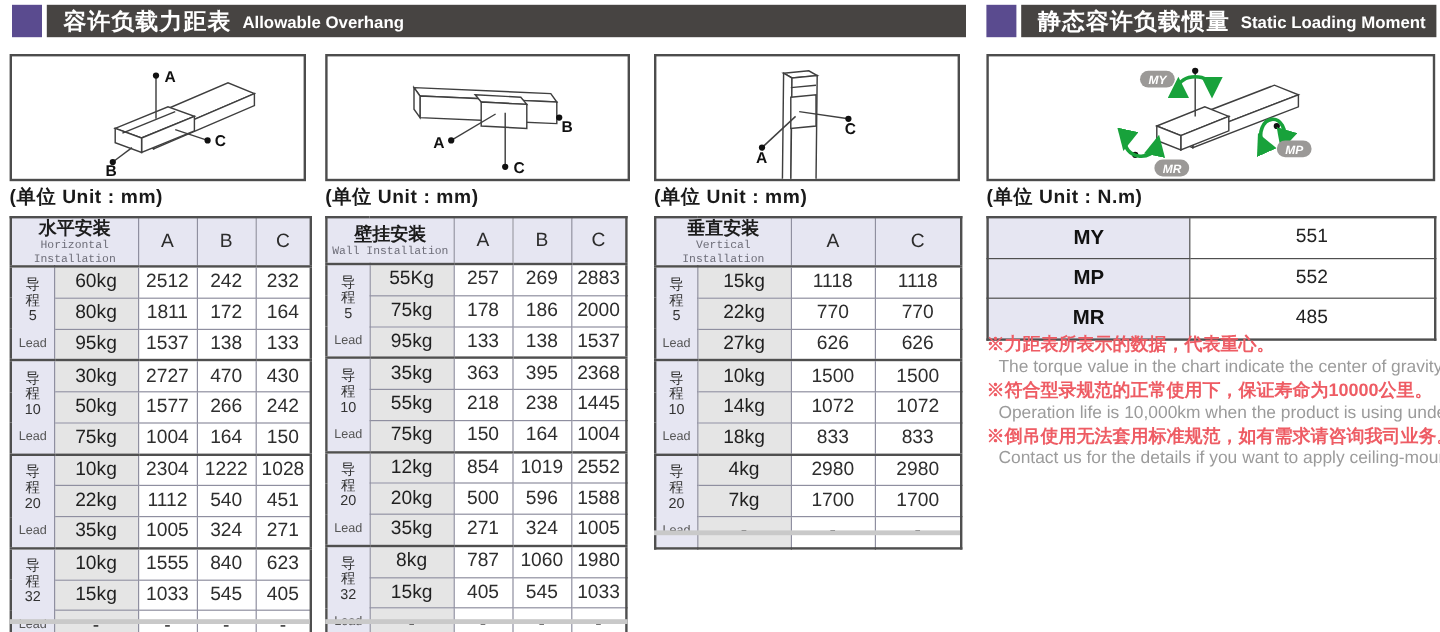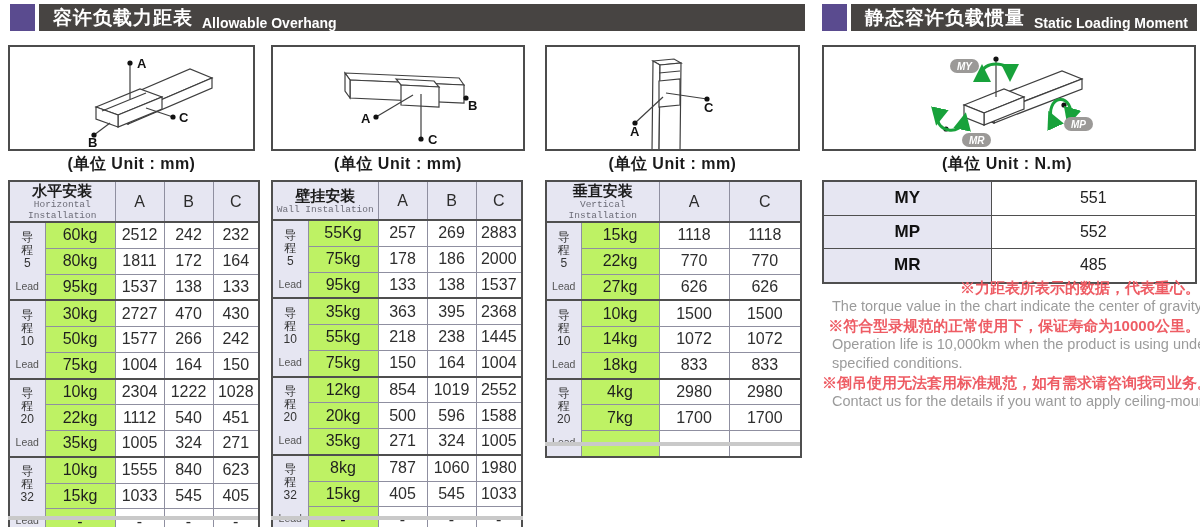--- a/index.html
+++ b/index.html
@@ -3,21 +3,21 @@
 <meta charset="utf-8">
 <style>
   html,body{margin:0;padding:0;background:#fff;}
   .canvas{position:relative;width:1200px;height:527px;background:#fff;overflow:hidden;
           font-family:"Liberation Sans",sans-serif;color:#222;}
 
   
   .hdrbar{position:absolute;height:27px;top:4px;}
   .hdrbar .sq{position:absolute;left:0;top:0;width:25px;height:27px;background:#5a4b8f;}
   .hdrbar .bar{position:absolute;left:29px;right:0;top:0;bottom:0;background:#474442;
-               display:flex;align-items:flex-end;padding-left:14px;gap:9px;box-sizing:border-box;}
+               display:flex;align-items:center;padding-left:14px;gap:9px;box-sizing:border-box;}
   .hdrbar .zh{color:#fff;font-size:19px;font-weight:bold;letter-spacing:1px;white-space:nowrap;}
   .hdrbar .en{color:#fff;font-size:14px;font-weight:bold;white-space:nowrap;}
   #bar-left{left:10px;width:795px;}
   #bar-right{left:822px;width:375px;}
 
   
   .diagbox{position:absolute;top:45px;height:106px;background:#fff;border:2px solid #4c4c4c;box-sizing:border-box;}
   #diag1{left:8px;width:247px;}
   #diag2{left:271px;width:254px;}
   #diag3{left:545px;width:255px;}
@@ -25,59 +25,59 @@
   .diagbox svg{display:block;width:100%;height:100%;}
   .ln{stroke:#3f3f3f;stroke-width:1.2;fill:none;}
   .face{stroke:#3f3f3f;stroke-width:1.2;fill:#fff;}
   .dot{fill:#111;}
   .ptlabel{font-size:13px;font-weight:bold;fill:#111;}
   .green{stroke:#18a23b;stroke-width:3;fill:none;}
   .badge{fill:#9b9997;}
   .badge-t{fill:#fff;font-size:10px;font-weight:bold;font-style:italic;}
 
   
-  .unit{position:absolute;top:154px;font-size:16px;font-weight:bold;color:#1a1a1a;text-align:center;letter-spacing:.5px;}
+  .unit{position:absolute;top:154px;font-size:16px;font-weight:bold;color:#1a1a1a;text-align:left;letter-spacing:.5px;}
   #unit1{left:8px;width:247px;}
   #unit2{left:271px;width:254px;}
   #unit3{left:545px;width:255px;}
   #unit4{left:822px;width:370px;}
 
   
   .spec{position:absolute;top:180px;border-collapse:collapse;table-layout:fixed;
         border:2px solid #4f4f4f;background:#fff;}
   #table1{left:8px;}
   #table2{left:271px;}
   #table3{left:545px;}
   .spec th,.spec td{border:1px solid #8f8fa0;padding:0;text-align:center;vertical-align:middle;overflow:hidden;}
   .spec thead th{background:#e6e6f2;height:37px;border-bottom:2px solid #4f4f4f;}
   .spec .t-zh{font-size:15px;font-weight:bold;color:#1c1c1c;line-height:17px;}
   .spec .t-en{font-size:9.5px;font-weight:normal;color:#6d6d78;line-height:11px;font-family:Liberation Mono, monospace;}
   .spec th.colh{font-size:16px;font-weight:normal;color:#2c2c2c;}
   .spec td{height:24.75px;font-size:16px;color:#2e2e2e;}
-  .spec td.wt{background:#bef264;color:#1f1f1f;}
+  .spec td.wt{background:#e5e5e5;color:#1f1f1f;}
   .spec td.val{background:#fff;}
   .spec td.lead{background:#e6e6f2;padding:1px 0;}
   .lead-zh{font-size:12px;line-height:13px;color:#333;}
   .lead-en{font-size:10.5px;line-height:11px;color:#555;margin-top:11px;}
   .spec tr.grp td{border-top:2px solid #4f4f4f;}
   .tshadow{position:absolute;height:4px;background:#c9c9c9;}
   #sh1{left:8px;top:516px;width:250px;}
   #sh2{left:271px;top:516px;width:252px;}
   #sh3{left:545px;top:442px;width:255px;}
 
   
   #mtable{position:absolute;left:822px;top:180px;border-collapse:collapse;table-layout:fixed;
           border:2px solid #4f4f4f;background:#fff;}
   #mtable td{border:1px solid #4f4f4f;height:30.5px;text-align:center;vertical-align:middle;}
   #mtable td.m-label{background:#e6e6f2;font-size:17px;font-weight:bold;color:#111;}
   #mtable td.m-val{font-size:16px;color:#222;}
 
   
   #notes{position:absolute;left:822px;top:278px;width:378px;}
-  .note-zh{font-size:15px;font-weight:bold;color:#ee5c64;line-height:19px;white-space:nowrap;text-align:right;}
+  .note-zh{font-size:15px;font-weight:bold;color:#ee5c64;line-height:19px;white-space:nowrap;}
   .note-en{font-size:14.5px;color:#9b9b9b;line-height:19px;padding-left:10px;white-space:nowrap;}
 </style>
 </head>
 <body>
 
 <div class="canvas">
 
   <div class="hdrbar" id="bar-left">
     <div class="sq"></div>
     <div class="bar">
@@ -527,18 +527,17 @@
         <td class="m-val">485</td>
       </tr>
     </tbody>
   </table>
 
   <div id="notes">
       <div class="note-zh">※力距表所表示的数据，代表重心。</div>
       <div class="note-en">The torque value in the chart indicate the center of gravity.</div>
       <div class="note-zh">※符合型录规范的正常使用下，保证寿命为10000公里。</div>
       <div class="note-en">Operation life is 10,000km when the product is using under the</div>
-      <div class="note-en">specified conditions.</div>
       <div class="note-zh">※倒吊使用无法套用标准规范，如有需求请咨询我司业务。</div>
       <div class="note-en">Contact us for the details if you want to apply ceiling-mount</div>
     </div>
 
 </div>
 
 </body></html>

